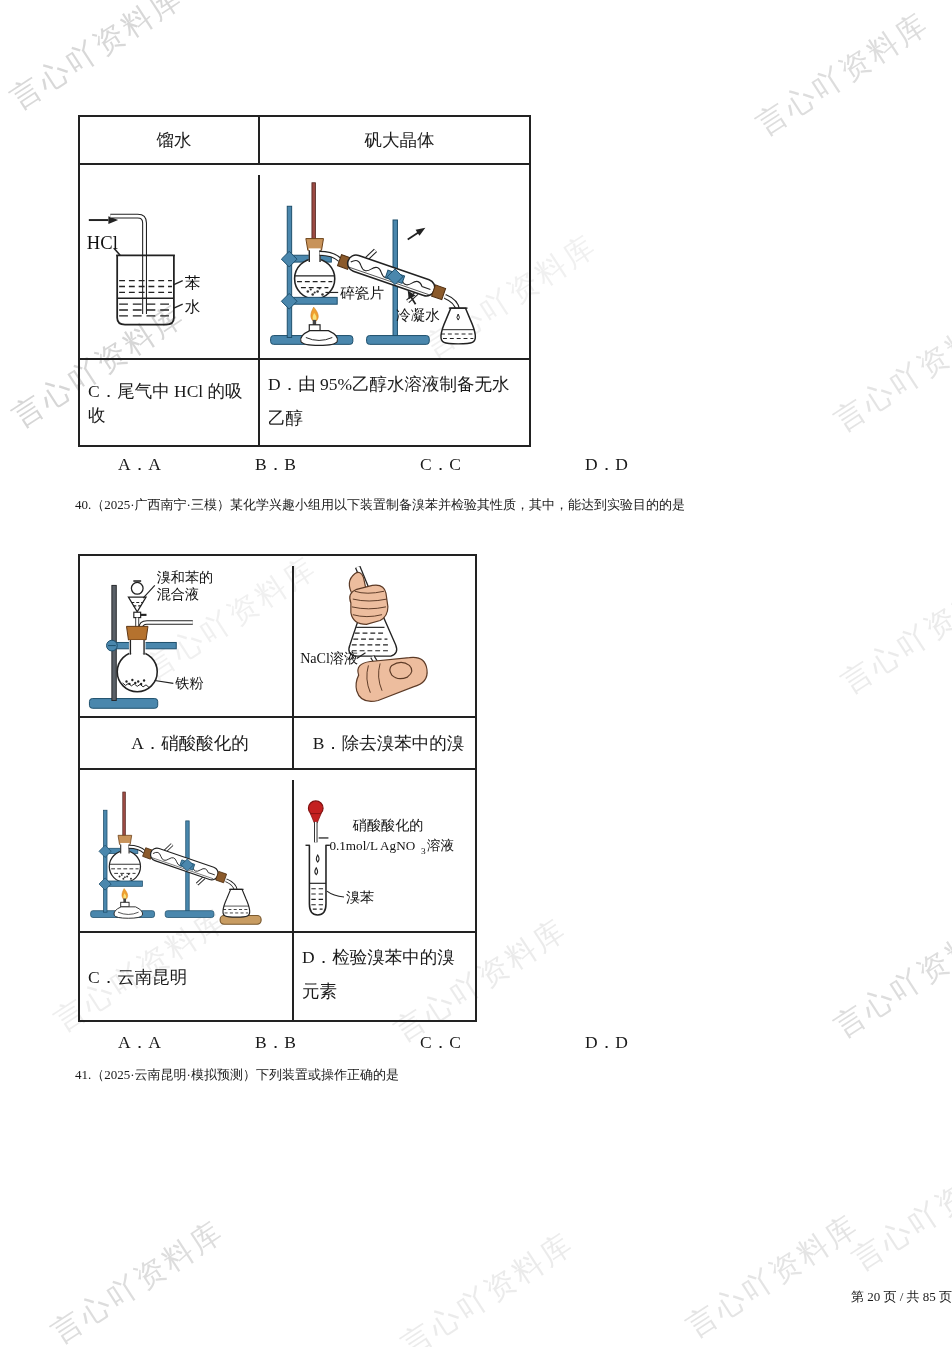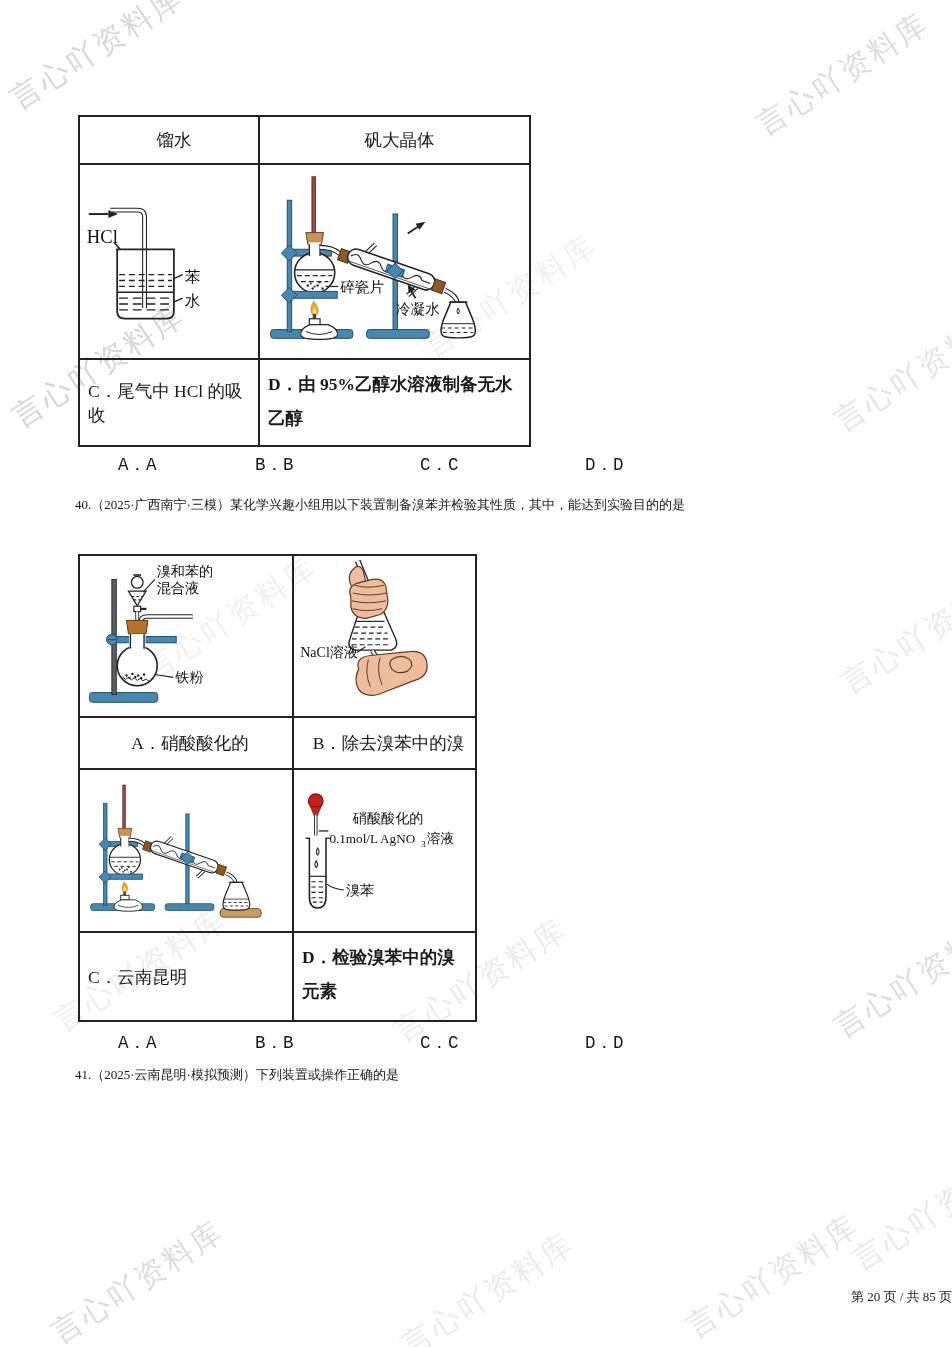--- a/index.html
+++ b/index.html
@@ -9,25 +9,25 @@
   .wm{position:absolute;font-size:30px;letter-spacing:3px;white-space:nowrap;
       transform:rotate(-33deg);transform-origin:0 50%;pointer-events:none;}
   .content{position:absolute;inset:0;z-index:1;}
   .table{position:absolute;display:grid;border:2px solid #222;}
   .t1{left:78px;top:115px;grid-template-columns:180px 269px;grid-template-rows:48px 195px 85px;}
   .t2{left:78px;top:554px;grid-template-columns:214px 181px;grid-template-rows:162px 52px 163px 87px;}
   .cell{box-sizing:border-box;overflow:hidden;}
   .r{border-right:2px solid #222;}
   .b{border-bottom:2px solid #222;justify-content:center;}
   .hdr{display:flex;align-items:center;padding-left:10px;font-size:17.5px;}
-  .dia{display:flex;align-items:flex-start;justify-content:center;}
+  .dia{display:flex;align-items:center;justify-content:center;margin-top:10px;}
   .dia svg{display:block;}
   .capf{display:flex;align-items:center;padding-left:8px;font-size:17.5px;}
-  .capb{padding:7px 4px 0 8px;font-size:17.5px;line-height:34px;font-weight:bold;}
-  .ansrow{position:absolute;left:0;width:952px;height:26px;font-size:17.5px;font-family:Liberation Mono, monospace;}
+  .capb{padding:7px 4px 0 8px;font-size:17.5px;line-height:34px;}
+  .ansrow{position:absolute;left:0;width:952px;height:26px;font-size:17.5px;}
   .ansrow span{position:absolute;top:0;}
   .q{position:absolute;left:75px;width:814px;margin:0;font-size:13px;line-height:37px;text-align:justify;}
   .footer{position:absolute;left:0;right:0;top:1288px;text-align:right;font-size:13px;}
   
   .fb{fill:#4a87ad;stroke:#1d4e6b;stroke-width:1;}
   .ln{stroke:#222;fill:none;}
   text{font-family:"Liberation Serif","DejaVu Serif",serif;fill:#111;}
 </style>
 </head>
 <body>

